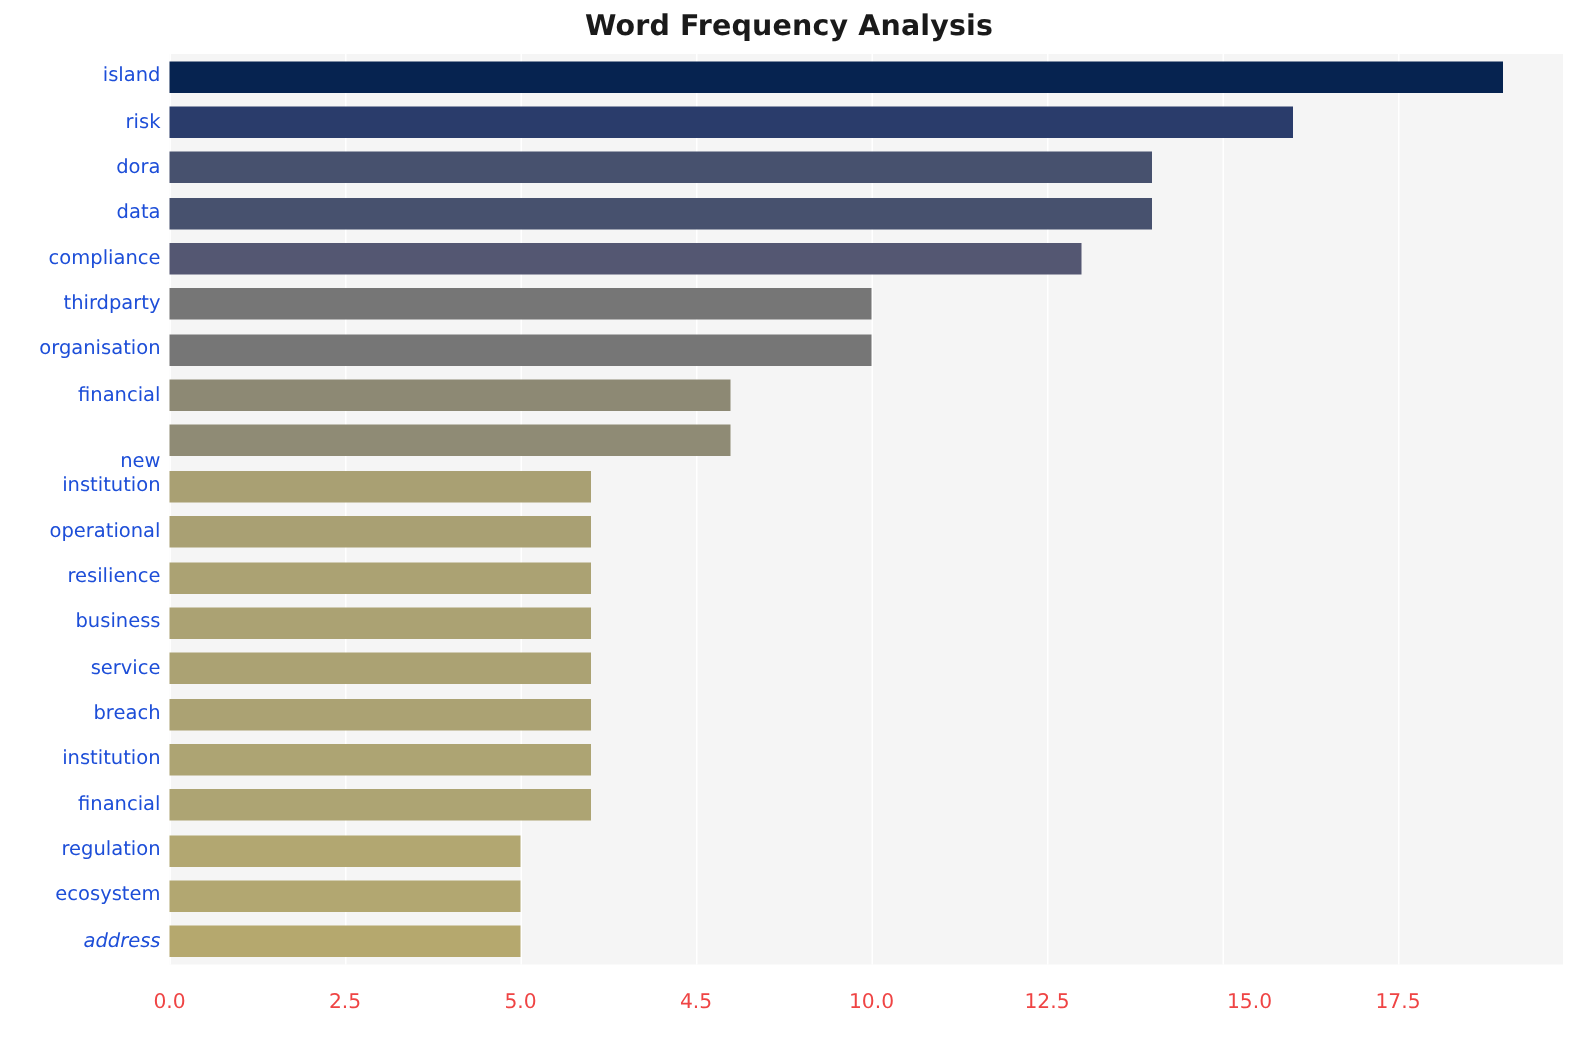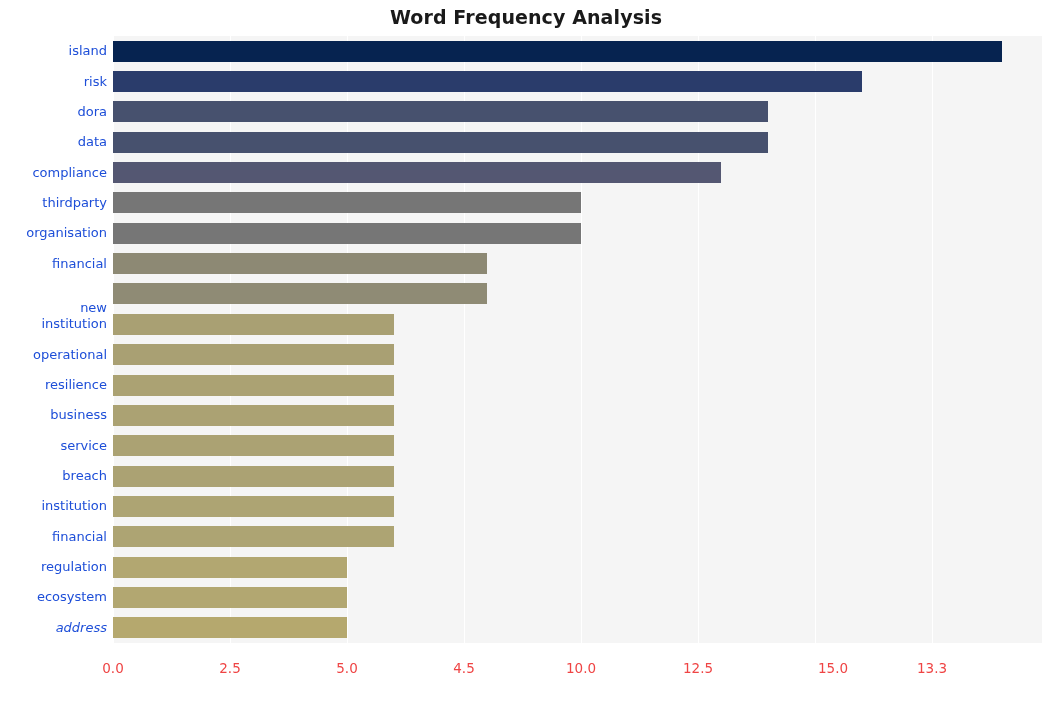--- a/index.html
+++ b/index.html
@@ -165,17 +165,17 @@
     </div>
 
   <div id="xlabels-layer">
       <div class="xtick-label" style="left: 0px;">0.0</div>
       <div class="xtick-label" style="left: 117.003px;">2.5</div>
       <div class="xtick-label" style="left: 234.005px;">5.0</div>
       <div class="xtick-label" style="left: 351.008px;">4.5</div>
       <div class="xtick-label" style="left: 468.01px;">10.0</div>
       <div class="xtick-label" style="left: 585.013px;">12.5</div>
       <div class="xtick-label" style="left: 702.015px; margin-left: 18px;">15.0</div>
-      <div class="xtick-label" style="left: 819.018px;">13.3</div>
+      <div class="xtick-label" style="left: 819.018px;">17.5</div>
     </div>
 
 
 </div>
 
 </body></html>

